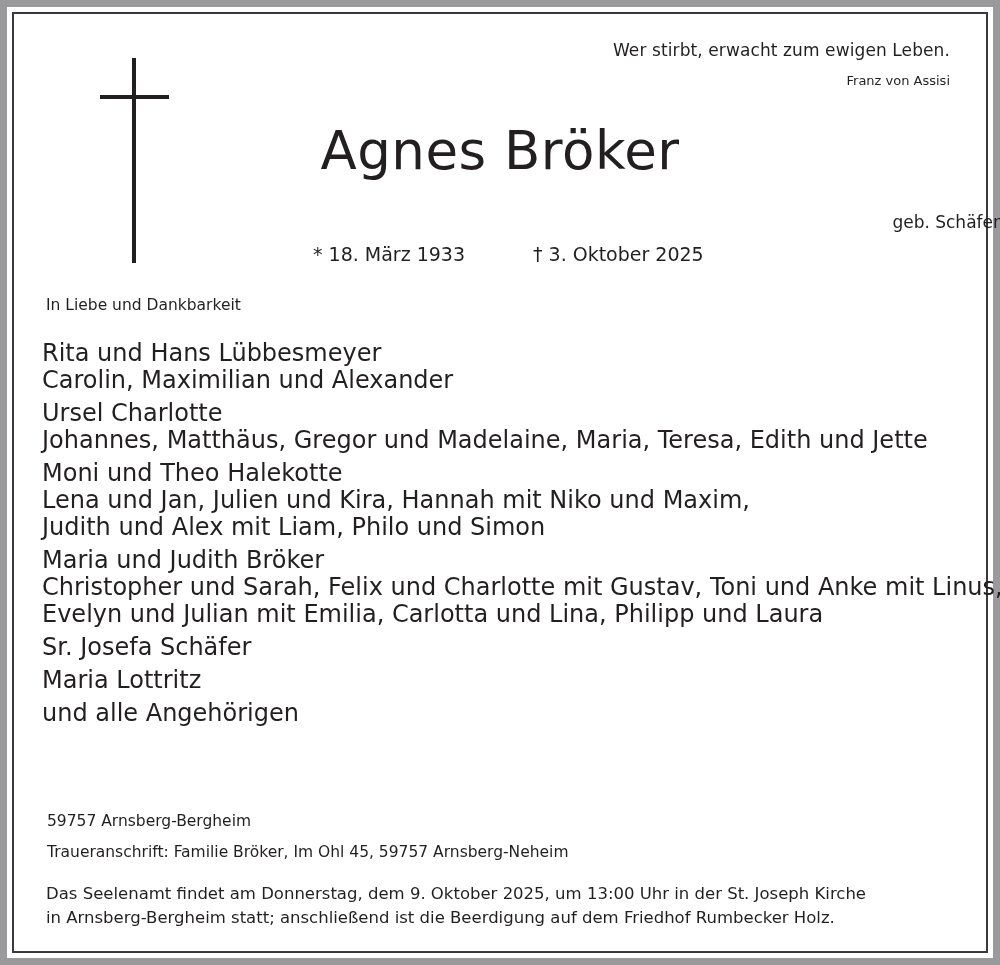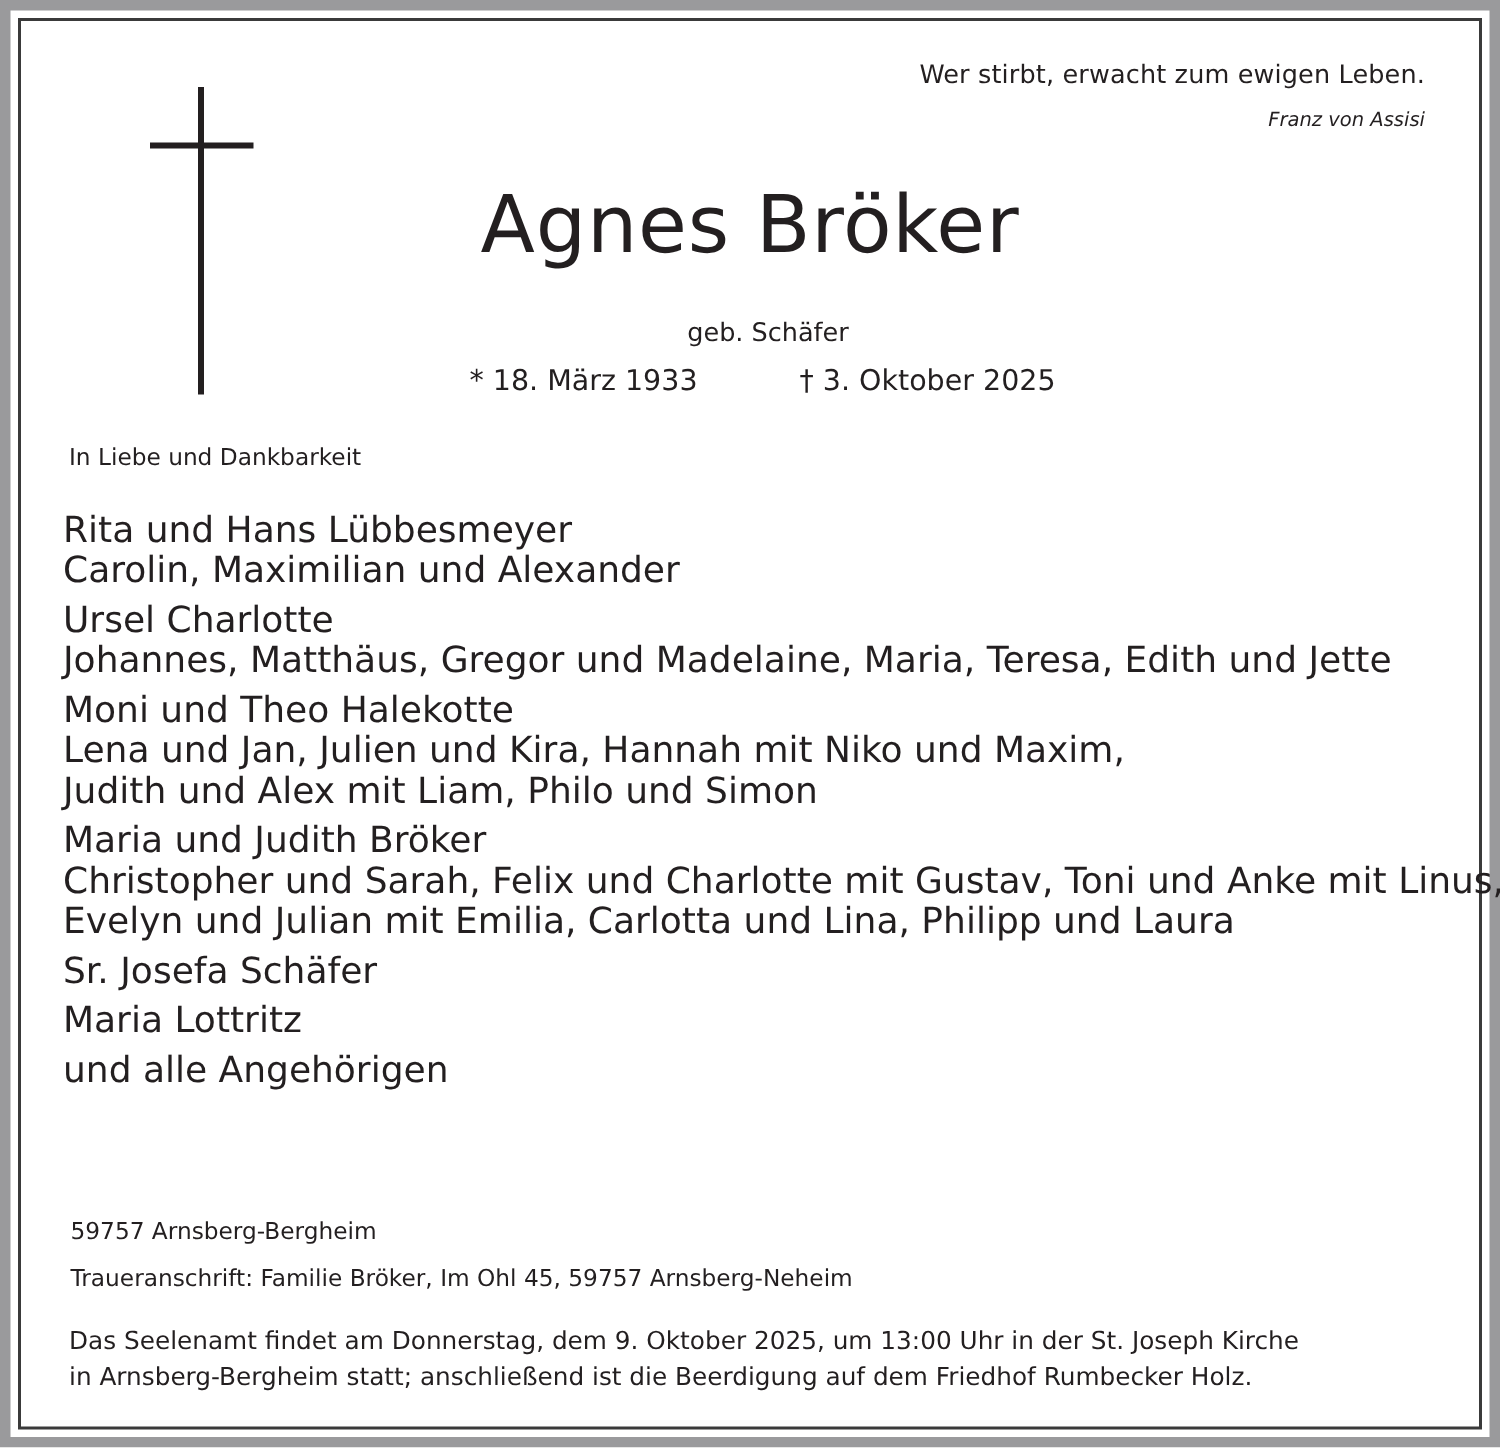--- a/index.html
+++ b/index.html
@@ -38,21 +38,20 @@
       top: 40px;
       font-size: 17px;
       text-align: right;
       letter-spacing: 0.1px;
     }
     .quote-author {
       right: 50px;
       top: 73px;
       font-size: 13px;
       text-align: right;
-      font-style: italic;
     }
 
     .cross-vertical {
       position: absolute;
       left: 132px;
       top: 58px;
       width: 3.5px;
       height: 205px;
       background: #231f20;
     }
@@ -71,21 +70,21 @@
       text-align: center;
       font-size: 53px;
       font-weight: normal;
       letter-spacing: 0.5px;
       padding-left: 24px;
       box-sizing: border-box;
     }
     .birth-name {
       left: 0; width: 1000px;
       top: 212px;
-      text-align: center;
+      text-align: right;
       font-size: 17px;
       padding-left: 24px;
       box-sizing: border-box;
     }
     .birth-date {
       left: 313px;
       top: 243px;
       font-size: 19px;
     }
     .death-date {

